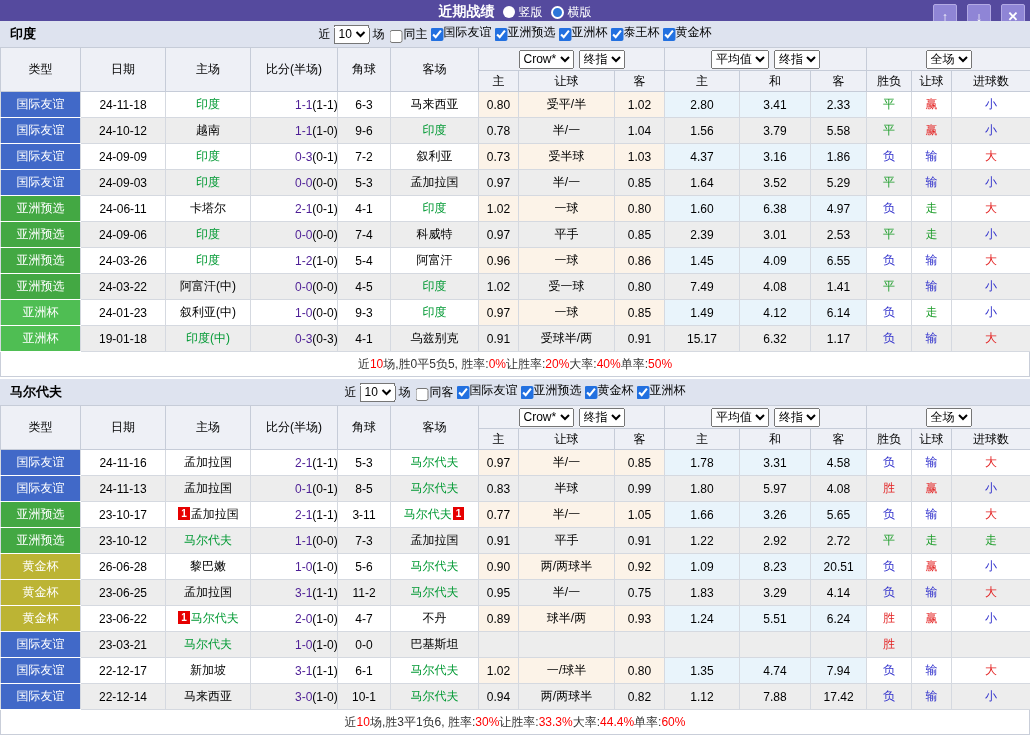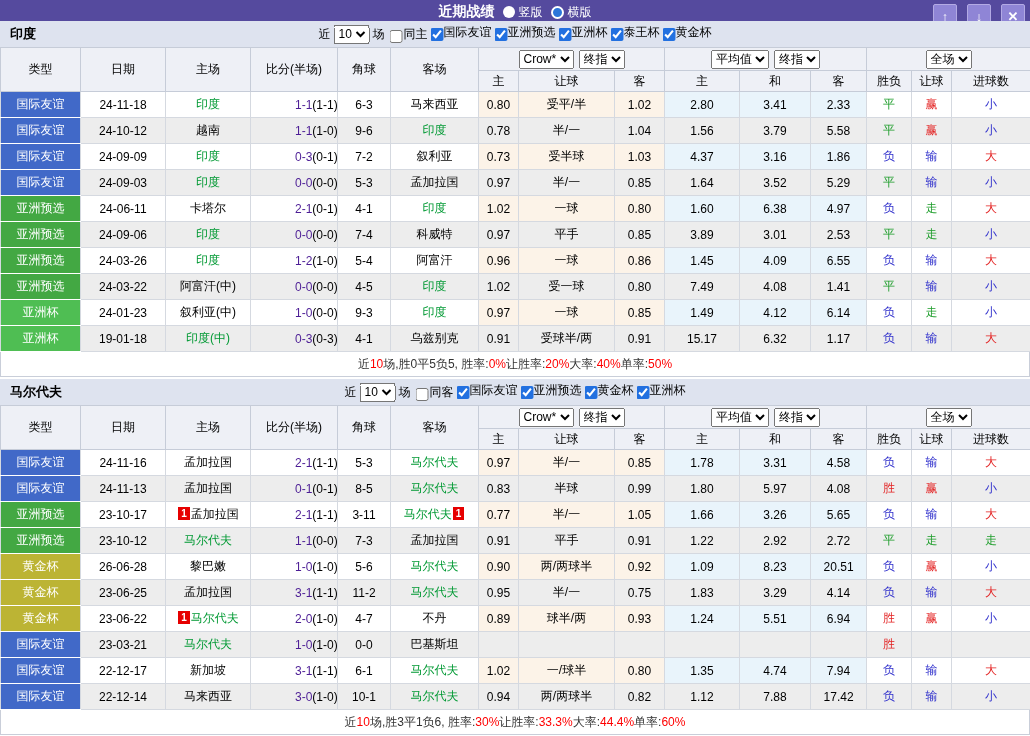--- a/index.html
+++ b/index.html
@@ -246,21 +246,21 @@
         <tr class="alt">
           <td class="type" style="background: rgb(67, 168, 67);">亚洲预选</td>
           <td>24-09-06</td>
           <td><span class="focus">印度</span></td>
           <td><span class="ft">0-0</span><span>(0-0)</span></td>
           <td>7-4</td>
           <td><span class="">科威特</span></td>
           <td class="cream">0.97</td>
           <td class="cream">平手</td>
           <td class="cream">0.85</td>
-          <td class="blue">3.89</td>
+          <td class="blue">2.39</td>
           <td class="blue">3.01</td>
           <td class="blue">2.53</td>
           <td class="res-green">平</td>
           <td class="res-green">走</td>
           <td class="res-blue">小</td>
         </tr>
         <tr class="">
           <td class="type" style="background: rgb(67, 168, 67);">亚洲预选</td>
           <td>24-03-26</td>
           <td><span class="focus">印度</span></td>
@@ -536,21 +536,21 @@
           <td>23-06-22</td>
           <td><span class="red1">1</span><span class="focus">马尔代夫</span></td>
           <td><span class="ft">2-0</span><span>(1-0)</span></td>
           <td>4-7</td>
           <td><span class="">不丹</span></td>
           <td class="cream">0.89</td>
           <td class="cream">球半/两</td>
           <td class="cream">0.93</td>
           <td class="blue">1.24</td>
           <td class="blue">5.51</td>
-          <td class="blue">6.94</td>
+          <td class="blue">6.24</td>
           <td class="res-red">胜</td>
           <td class="res-red">赢</td>
           <td class="res-blue">小</td>
         </tr>
         <tr class="alt">
           <td class="type" style="background: rgb(65, 105, 200);">国际友谊</td>
           <td>23-03-21</td>
           <td><span class="focus">马尔代夫</span></td>
           <td><span class="ft">1-0</span><span>(1-0)</span></td>
           <td>0-0</td>

